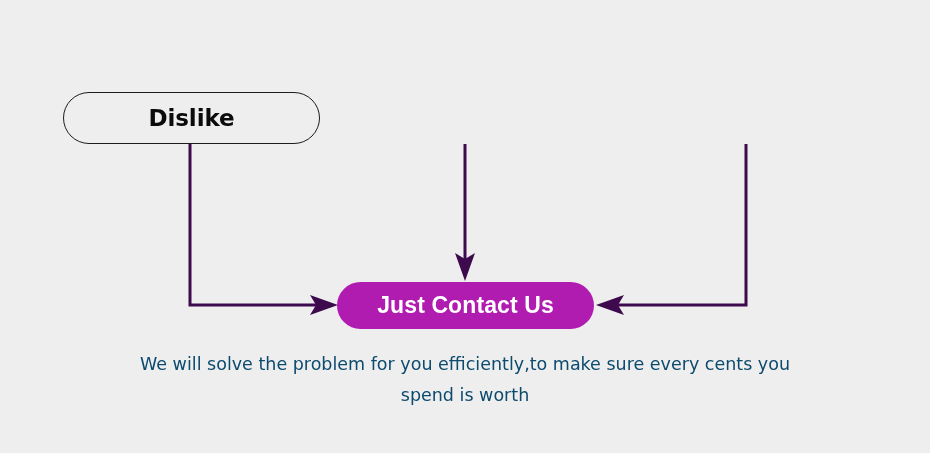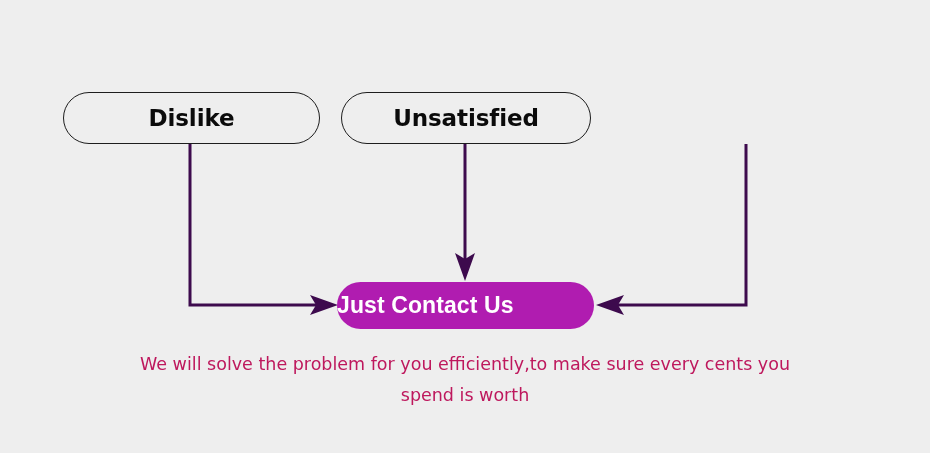--- a/index.html
+++ b/index.html
@@ -55,39 +55,40 @@
     left: 337px;
     top: 258px;
     width: 257px;
     height: 47px;
     box-sizing: border-box;
     border: none;
     border-radius: 24px;
     background: #b01cb0;
     display: flex;
     align-items: center;
+    justify-content: center;
     cursor: pointer;
     padding: 0;
   }
   #cta-label {
     font-size: 23px;
     font-weight: bold;
     color: #ffffff;
     white-space: nowrap;
     letter-spacing: 0.1px;
   }
   #caption {
     position: absolute;
     left: 115px;
     top: 325px;
     width: 700px;
     text-align: center;
     font-size: 17.5px;
     line-height: 31px;
-    color: #be185d;
+    color: #0c4a6e;
     font-family: "DejaVu Sans", sans-serif;
   }
 </style>
 </head>
 <body>
 
 <div id="stage">
 
   <svg id="connectors" viewBox="0 0 930 453" width="930" height="453" xmlns="http://www.w3.org/2000/svg">
 
@@ -104,23 +105,20 @@
     <g>
       <path d="M 746 120 L 746 281 L 618 281" fill="none" stroke="#3d0a4d" stroke-width="3"></path>
       <path d="M 596 281 L 624 271 L 618 281 L 624 291 Z" fill="#3d0a4d" stroke="none"></path>
     </g>
   </svg>
 
   <div class="reason-box" id="box-dislike">
     <span class="reason-label">Dislike</span>
   </div>
 
-  <div class="reason-box" id="box-unsatisfied">
-    <span class="reason-label">Unsatisfied</span>
-  </div>
 
 
   <button id="cta-button">
     <span id="cta-label">Just Contact Us</span>
   </button>
 
   <div id="caption">We will solve the problem for you efficiently,to make sure every cents you spend is worth</div>
 
 </div>
 

